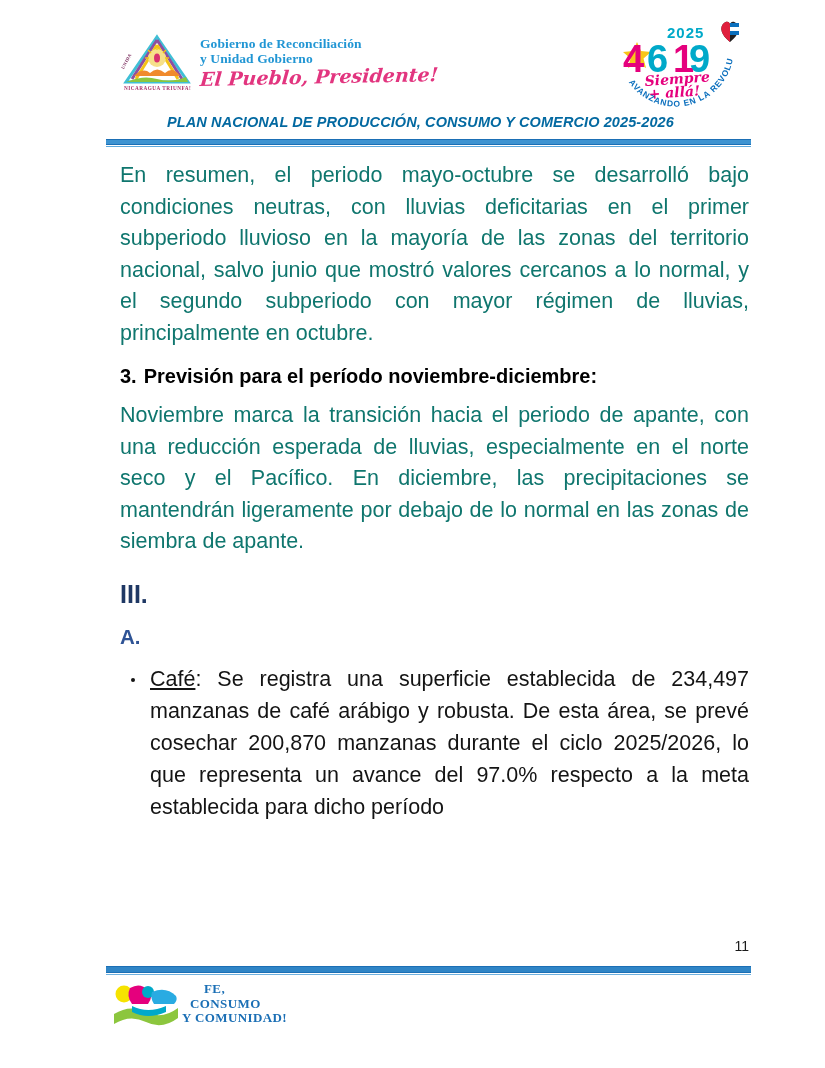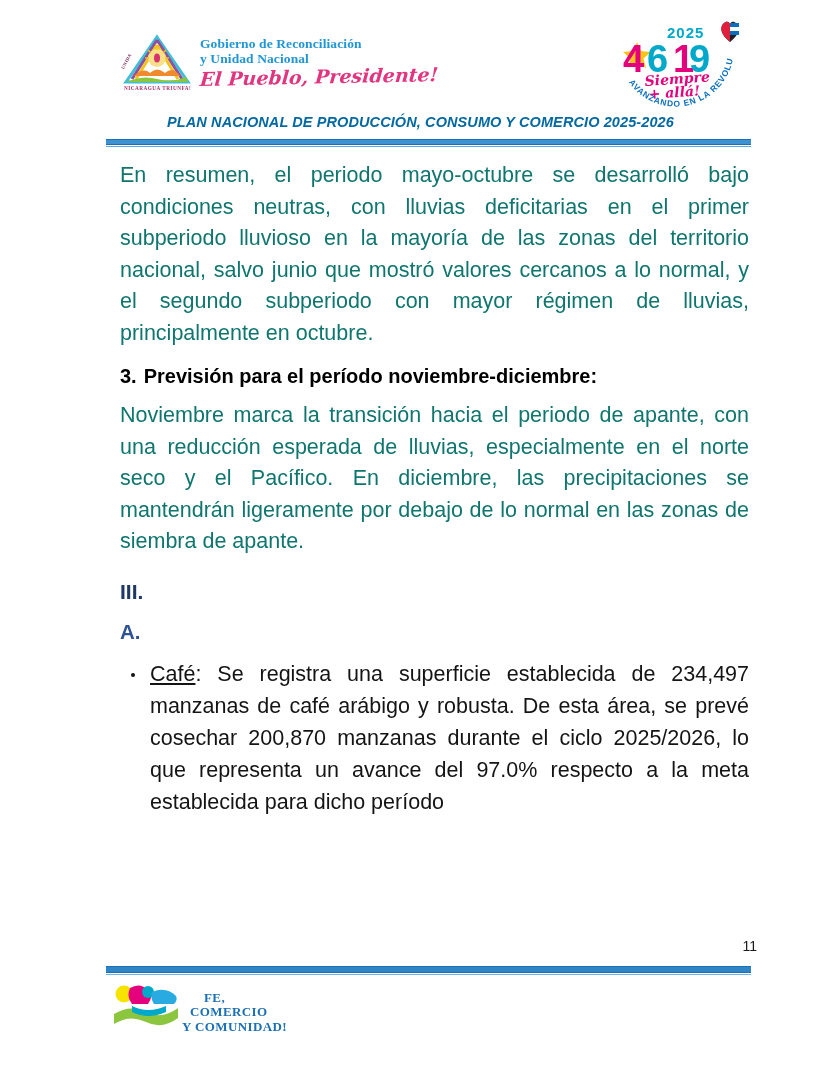--- a/index.html
+++ b/index.html
@@ -139,21 +139,21 @@
     display: flex;
   }
   h3.num-heading .num {
     flex: 0 0 auto;
     margin-right: 7px;
   }
 
   h2.sec-heading {
     margin: 22px 0 10px 0;
     font-family: "Liberation Sans", sans-serif;
-    font-size: 21px;
+    font-size: 25px;
     font-weight: bold;
     color: #1f3864;
     display: flex;
   }
   h2.sec-heading .num {
     flex: 0 0 auto;
     width: 50px;
   }
 
   h2.sub-heading {
@@ -190,21 +190,21 @@
     width: 4px;
     height: 4px;
     border-radius: 50%;
     background: #141414;
   }
   .underline { text-decoration: underline; }
 
   
   .page-number {
     position: absolute;
-    right: 76px;
+    right: 84px;
     top: 938px;
     font-family: "Liberation Sans", sans-serif;
     font-size: 14px;
     color: #1a1a1a;
   }
 
   
   .rule-bottom {
     position: absolute;
     left: 98px;
@@ -222,21 +222,21 @@
     height: 1px;
     background: #6fb1df;
     margin-top: 1px;
   }
 
   .footer-logo {
     position: absolute;
     left: 100px;
     top: 982px;
     display: flex;
-    align-items: flex-end;
+    align-items: flex-start;
   }
   .footer-mark { width: 78px; height: 52px; flex: 0 0 auto; }
   .footer-mark svg { display: block; }
   .footer-text {
     margin-left: -4px;
     font-family: "Liberation Serif", serif;
     font-weight: bold;
     color: #1b6fb5;
     line-height: 14.5px;
     font-size: 13px;
@@ -279,21 +279,21 @@
           <path d="M14 44 Q23 35 30 41 Q37 34 45 41 Q53 34 60 44 Z" fill="#f08a2c"></path>
 
           <path d="M9 49 Q24 43 37 47 Q52 51 66 45 L68 50 L6 50 Z" fill="#8cc63e"></path>
 
           <text x="4" y="58" font-family="Liberation Serif, serif" font-size="5.2" font-weight="bold" fill="#a8336b" letter-spacing="0.5">NICARAGUA TRIUNFA!</text>
           <text x="1" y="33" font-family="Liberation Serif, serif" font-size="4.6" font-weight="bold" fill="#7a2a5c" transform="rotate(-62 6 33)" letter-spacing="0.4">UNIDA</text>
         </svg>
       </div>
       <div class="gov-text">
         <div class="gov-line">Gobierno de Reconciliación</div>
-        <div class="gov-line">y Unidad Nacional</div>
+        <div class="gov-line">y Unidad Gobierno</div>
         <div class="gov-script">El Pueblo, Presidente!</div>
       </div>
     </div>
 
     <div class="anniv-logo">
       <svg width="140" height="98" viewBox="0 0 140 98">
 
         <path d="M22 28 L26 37 L36 38 L28.5 44.5 L31 54 L22 49 L13 54 L15.5 44.5 L8 38 L18 37 Z" fill="#f7c51a"></path>
 
         <text x="52" y="24" font-family="Liberation Sans, sans-serif" font-size="15" font-weight="bold" fill="#00a9c9" letter-spacing="1">2025</text>
@@ -369,18 +369,18 @@
         <circle cx="16" cy="12" r="8.5" fill="#f6e300"></circle>
         <path d="M22 6 Q32 0 40 8 Q46 14 40 22 L24 22 Q18 14 22 6 Z" fill="#e5007d"></path>
         <circle cx="40" cy="10" r="6" fill="#00a9c9"></circle>
         <path d="M44 10 Q58 4 68 14 Q70 18 66 22 L46 22 Q42 16 44 10 Z" fill="#29abe2"></path>
         <path d="M6 32 Q22 22 38 30 Q54 38 70 26 L70 36 Q54 48 38 40 Q22 32 6 42 Z" fill="#8cc63e"></path>
         <path d="M24 24 Q40 32 58 24 L58 30 Q40 38 24 30 Z" fill="#00a9c9"></path>
       </svg>
     </div>
     <div class="footer-text">
       <div class="l1">FE,</div>
-      <div class="l2">COMERCIO</div>
+      <div class="l2">CONSUMO</div>
       <div class="l3">Y COMUNIDAD!</div>
     </div>
   </div>
 
 </div>
 
 </body></html>

